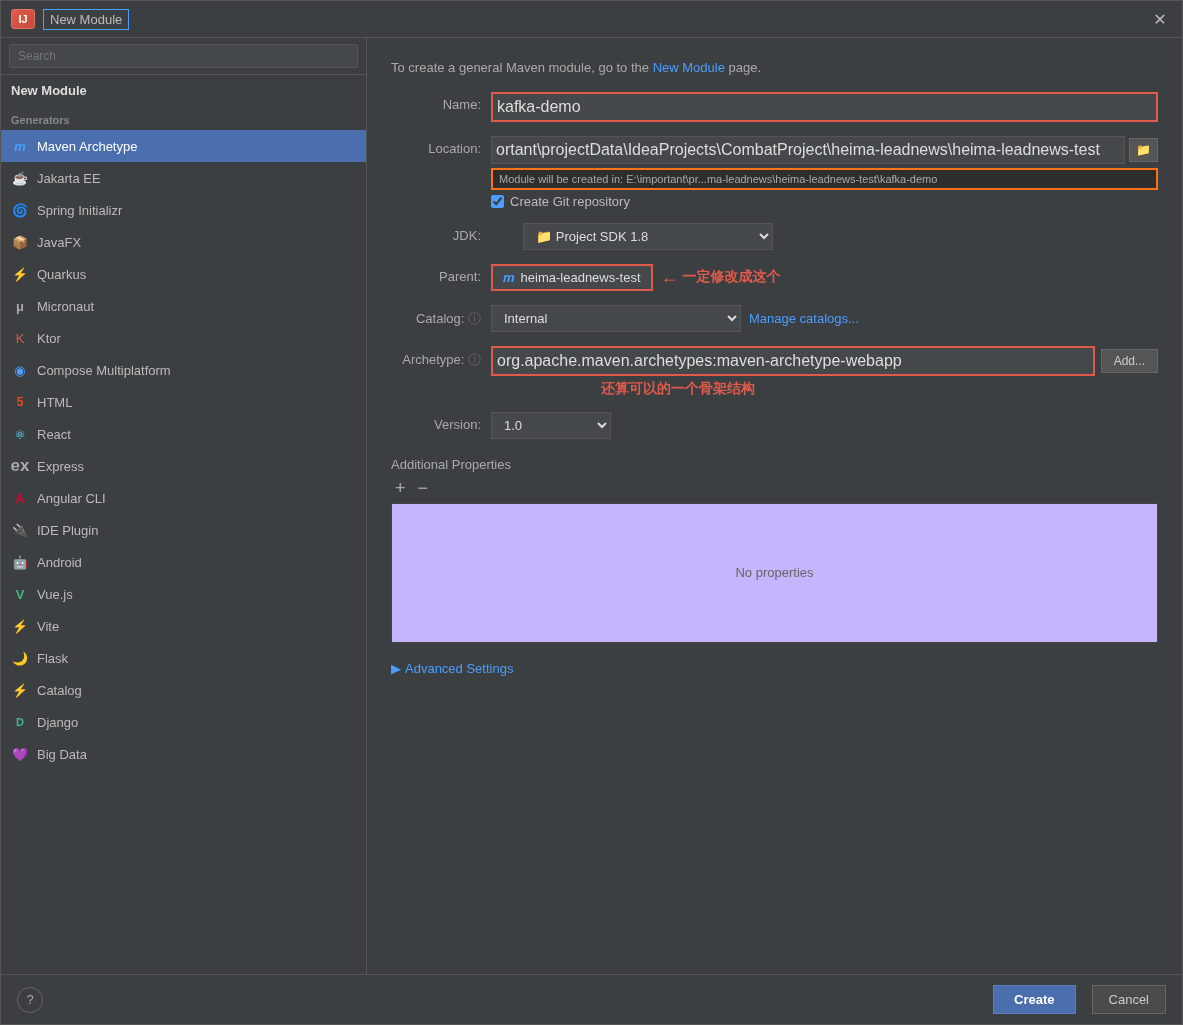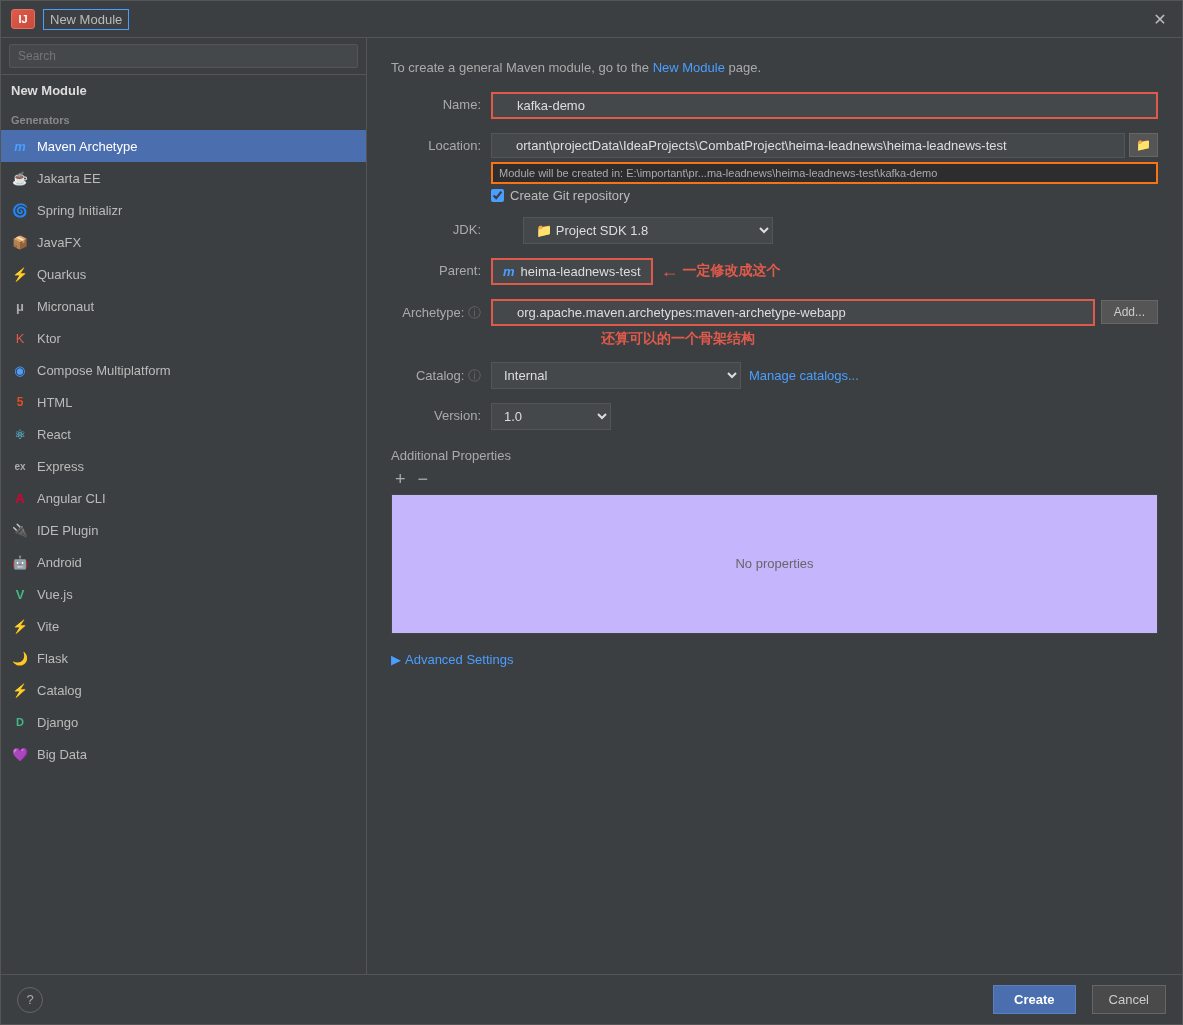--- a/index.html
+++ b/index.html
@@ -155,22 +155,22 @@
     .form-field {
       flex: 1;
       display: flex;
       flex-direction: column;
       gap: 4px;
     }
     .text-input {
       background: #45484a;
       border: 1px solid #555;
       color: #dddddd;
-      padding: 4px 24px;
-      font-size: 13px;
+      padding: 4px 4px;
+      font-size: 16px;
       outline: none;
       width: 100%;
     }
     .text-input.highlighted {
       border: 2px solid #e05a4b;
     }
     .location-row {
       display: flex;
       align-items: center;
       gap: 4px;
@@ -428,21 +428,21 @@
       </div>
       <div class="sidebar-item">
         <span class="item-icon" style="color:#e44d26;font-weight:bold;font-size:12px;">5</span>
         <span>HTML</span>
       </div>
       <div class="sidebar-item">
         <span class="item-icon" style="color:#61dafb;">⚛</span>
         <span>React</span>
       </div>
       <div class="sidebar-item">
-        <span class="item-icon" style="color:#aaa;font-size:10px;font-weight:bold;">ex</span>
+        <span class="item-icon" style="color:#aaa;font-size:17px;font-weight:bold;">ex</span>
         <span>Express</span>
       </div>
       <div class="sidebar-item">
         <span class="item-icon" style="color:#dd0031;font-weight:bold;">A</span>
         <span>Angular CLI</span>
       </div>
       <div class="sidebar-item">
         <span class="item-icon" style="color:#aaa;">🔌</span>
         <span>IDE Plugin</span>
       </div>
@@ -527,48 +527,48 @@
             <div class="annotation-bubble">
               <span style="font-size:18px;">←</span>
               <span>一定修改成这个</span>
             </div>
           </div>
         </div>
       </div>
 
       <div class="form-row">
         <span class="form-label">
-          <span>Archetype:</span>
-          <span style="color:#666;"> ⓘ</span>
-        </span>
-        <div class="form-field">
-          <div class="archetype-row">
-            <input class="text-input archetype-input" type="text" value="org.apache.maven.archetypes:maven-archetype-webapp" style="">
-            <button class="add-btn">Add...</button>
-          </div>
-          <div class="annotation-below">还算可以的一个骨架结构</div>
-        </div>
-      </div>
-
-      <div class="form-row">
-        <span class="form-label">
           <span>Catalog:</span>
           <span style="color:#666;"> ⓘ</span>
         </span>
         <div class="form-field">
           <div class="catalog-row">
             <select class="select-input catalog-select">
               <option>Internal</option>
             </select>
             <span class="manage-link">Manage catalogs...</span>
           </div>
         </div>
       </div>
 
       <div class="form-row">
+        <span class="form-label">
+          <span>Archetype:</span>
+          <span style="color:#666;"> ⓘ</span>
+        </span>
+        <div class="form-field">
+          <div class="archetype-row">
+            <input class="text-input archetype-input" type="text" value="org.apache.maven.archetypes:maven-archetype-webapp" style="">
+            <button class="add-btn">Add...</button>
+          </div>
+          <div class="annotation-below">还算可以的一个骨架结构</div>
+        </div>
+      </div>
+
+      <div class="form-row">
         <span class="form-label">Version:</span>
         <div class="form-field">
           <div class="version-row">
             <select class="select-input" style="min-width:120px;">
               <option>1.0</option>
             </select>
           </div>
         </div>
       </div>
 

